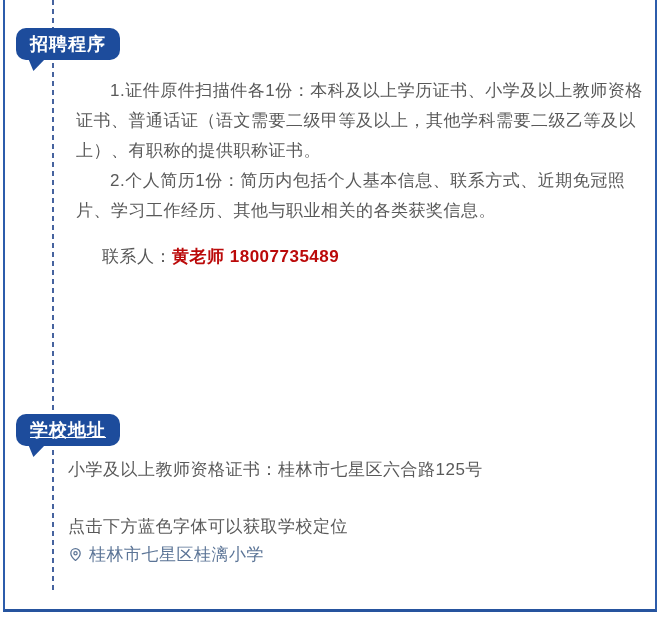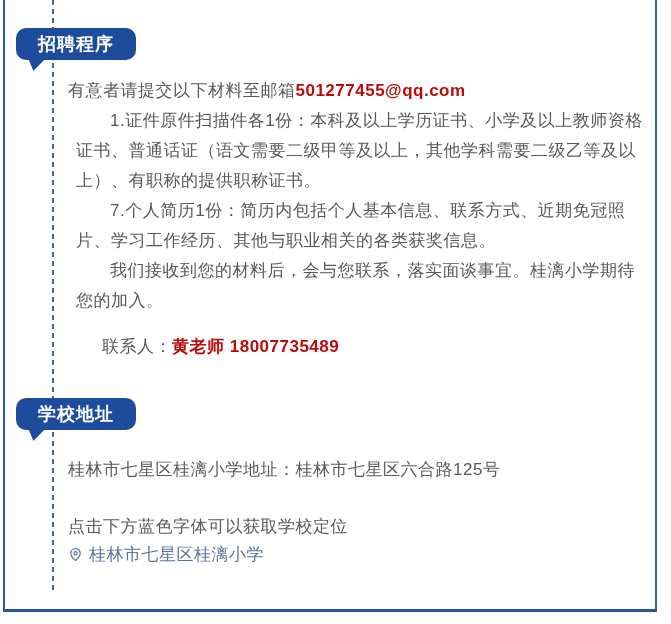--- a/index.html
+++ b/index.html
@@ -21,31 +21,31 @@
     position: absolute; left: 52px; top: 0; width: 2px; height: 592px;
     background: repeating-linear-gradient(to bottom, #46639f 0 5px, transparent 5px 9px);
     z-index: 1;
   }
   
   .badge {
     position: absolute; left: 16px; z-index: 3;
     display: inline-block;
     background: #1d4c9c; color: #ffffff;
     font-size: 18px; font-weight: bold; letter-spacing: 1px;
-    line-height: 32px; height: 32px; padding: 0 22px;
+    line-height: 32px; height: 32px; padding: 0 14px;
     border-radius: 10px;
   }
   .badge .tail {
     position: absolute; left: 12px; top: 30px;
     width: 18px; height: 13px; background: #1d4c9c;
     clip-path: polygon(0 0, 100% 0, 30% 100%);
     border-radius: 0 0 2px 2px;
   }
   .badge-1 { top: 28px; }
-  .badge-2 { top: 398px; }
+  .badge-2 { top: 414px; text-decoration: underline; }
 
   .text-block {
     position: absolute; left: 68px; width: 575px; z-index: 2;
     font-size: 17px; line-height: 30px; color: #595959;
     letter-spacing: 0.5px;
   }
   .recruit-block { top: 76px; }
   .addr-block { top: 455px; }
 
   .text-block p { margin: 0; }
@@ -69,32 +69,30 @@
 
 <div class="frame"></div>
 <div class="dashed-line"></div>
 
 <div class="badge badge-1">
   <span>招聘程序</span>
   <span class="tail"></span>
 </div>
 
 <div class="text-block recruit-block">
-  <p><span>有意者请提交以下材料至邮箱</span><span class="red-strong">501277455@qq.com</span></p>
   <p class="indent">1.证件原件扫描件各1份：本科及以上学历证书、小学及以上教师资格证书、普通话证（语文需要二级甲等及以上，其他学科需要二级乙等及以上）、有职称的提供职称证书。</p>
-  <p class="indent">7.个人简历1份：简历内包括个人基本信息、联系方式、近期免冠照片、学习工作经历、其他与职业相关的各类获奖信息。</p>
-  <p class="indent">我们接收到您的材料后，会与您联系，落实面谈事宜。桂漓小学期待您的加入。</p>
+  <p class="indent">2.个人简历1份：简历内包括个人基本信息、联系方式、近期免冠照片、学习工作经历、其他与职业相关的各类获奖信息。</p>
   <p class="contact-line"><span>联系人：</span><span class="red-strong">黄老师 18007735489</span></p>
 </div>
 
 <div class="badge badge-2">
   <span>学校地址</span>
   <span class="tail"></span>
 </div>
 
 <div class="text-block addr-block">
-  <p>桂林市七星区桂漓小学地址：桂林市七星区六合路125号</p>
+  <p>小学及以上教师资格证书：桂林市七星区六合路125号</p>
   <p class="hint-line">点击下方蓝色字体可以获取学校定位</p>
   <p class="link-line"><span class="pin-icon"><svg viewBox="0 0 24 24" fill="none" stroke="currentColor" stroke-width="2" stroke-linejoin="round">
           <path d="M12 21.5s-7.5-6-7.5-11.5a7.5 7.5 0 1 1 15 0C19.5 15.5 12 21.5 12 21.5z"></path>
           <circle cx="12" cy="10" r="2.6"></circle>
         </svg></span><span>桂林市七星区桂漓小学</span></p>
 </div>
 
 </body></html>

